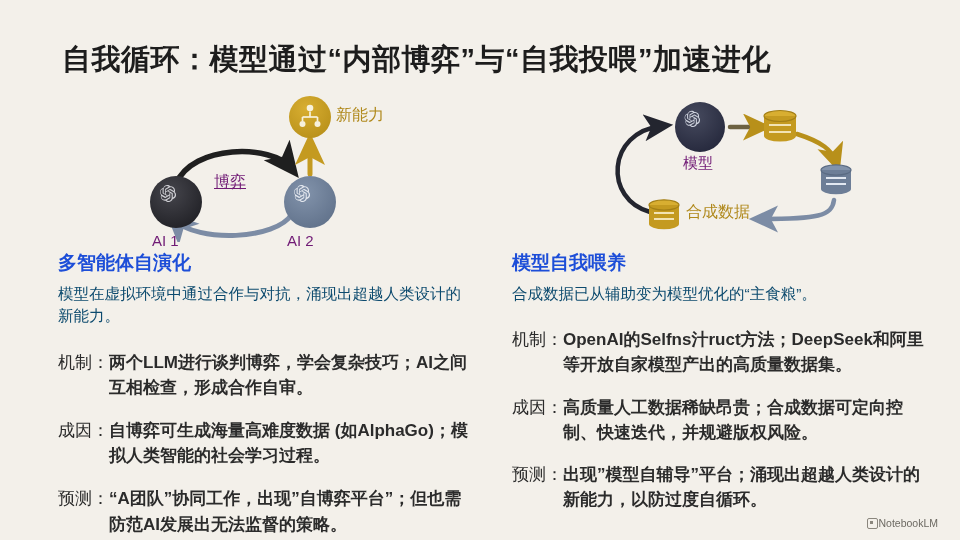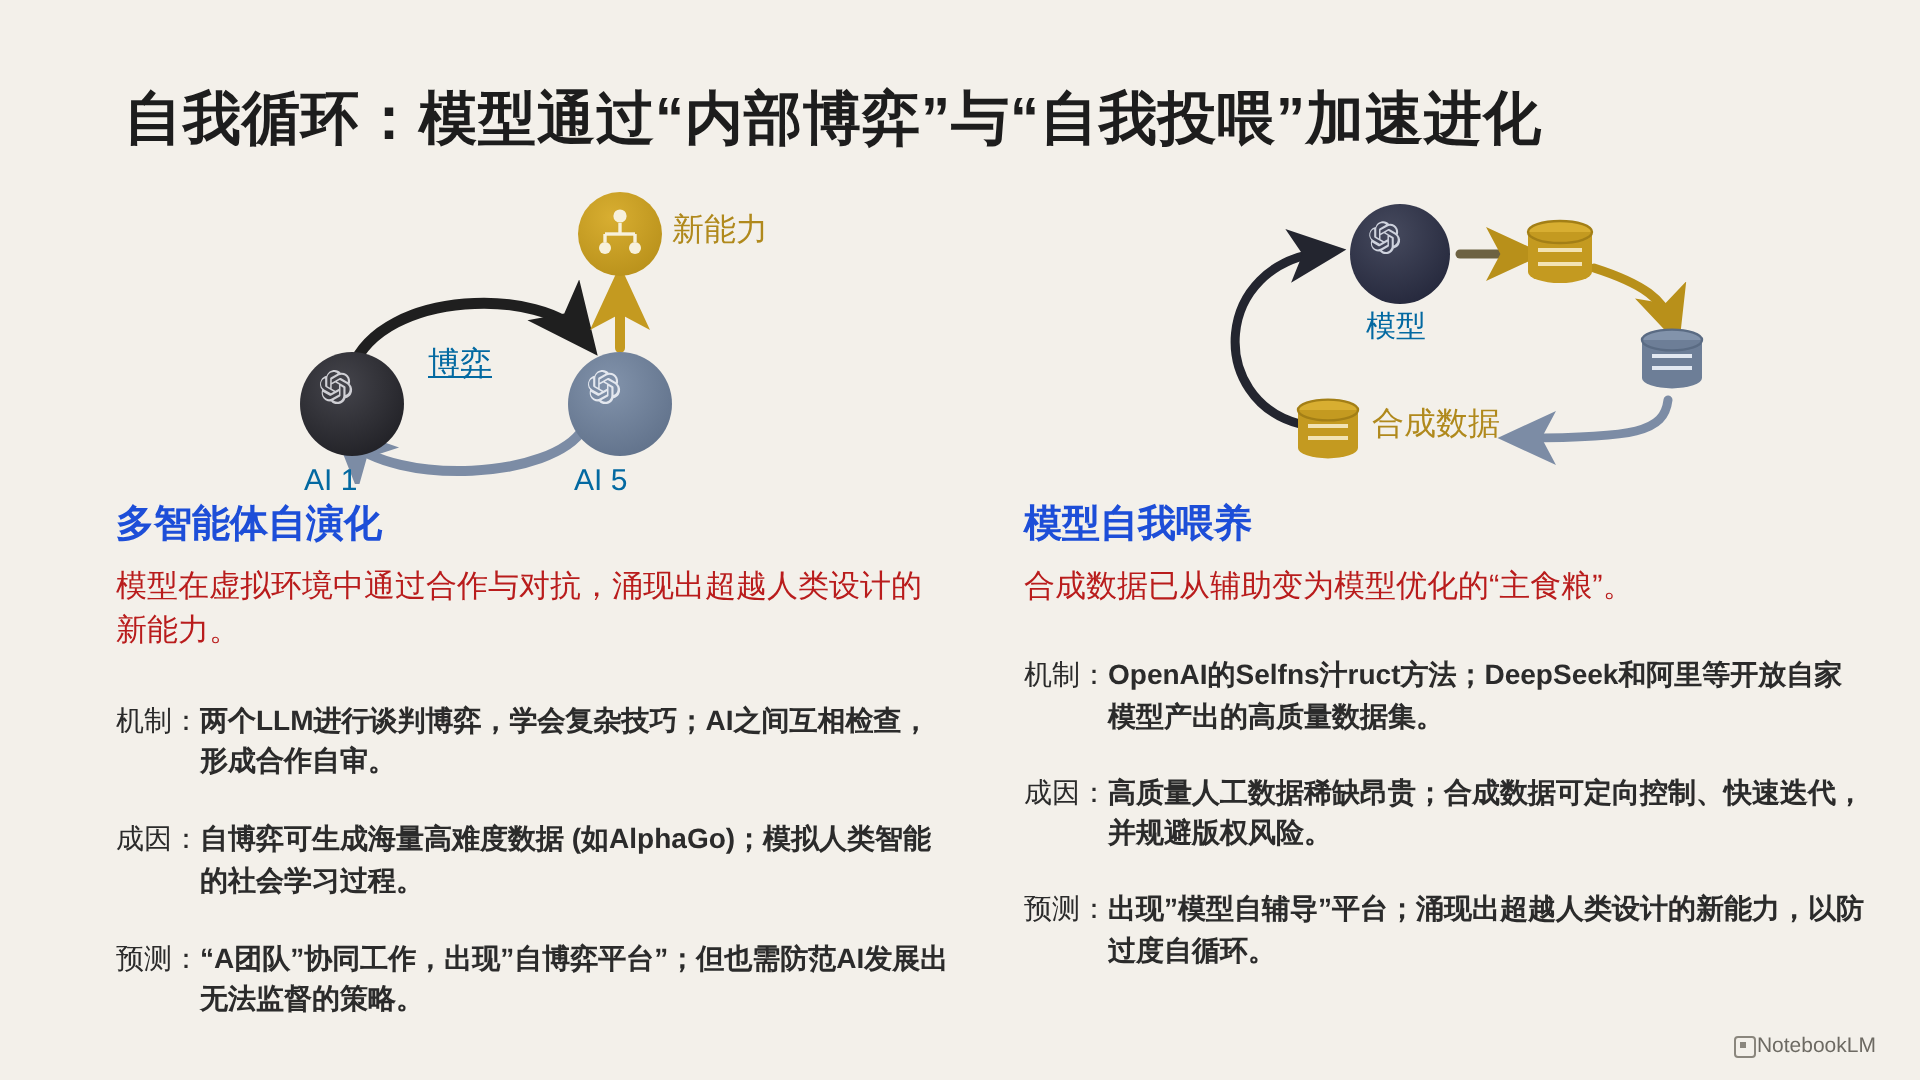--- a/index.html
+++ b/index.html
@@ -48,21 +48,21 @@
     width: 275px;
     height: 152px;
   }
   .diagram-left svg, .diagram-right svg {
     display: block;
   }
 
   .node-label {
     position: absolute;
     font-size: 15px;
-    color: #0369a1;
+    color: #701a75;
     white-space: nowrap;
   }
   .node-label.gold {
     color: #b0891c;
     font-size: 16px;
   }
 
   
   .col {
     position: absolute;
@@ -75,27 +75,27 @@
   .col-head {
     font-size: 19px;
     font-weight: 700;
     color: #1d4ed8;
     margin: 0 0 8px 0;
     line-height: 1.2;
   }
   .col-intro {
     font-size: 15.5px;
     line-height: 1.45;
-    color: #b91c1c;
+    color: #0c4a6e;
     margin: 0 0 22px 0;
     max-width: 404px;
   }
   .bullet {
     display: flex;
-    font-size: 14px;
+    font-size: 17px;
     line-height: 1.48;
     color: #2b2b2b;
     margin-bottom: 18px;
   }
   .bullet .lbl {
     flex: 0 0 auto;
     white-space: nowrap;
   }
   .bullet .txt {
     flex: 1 1 auto;
@@ -191,21 +191,21 @@
           <line x1="162.5" y1="25" x2="177.5" y2="25" stroke-width="1.7"></line>
           <line x1="162.5" y1="25" x2="162.5" y2="29" stroke-width="1.7"></line>
           <line x1="177.5" y1="25" x2="177.5" y2="29" stroke-width="1.7"></line>
           <circle cx="162.5" cy="32" r="3" stroke="none"></circle>
           <circle cx="177.5" cy="32" r="3" stroke="none"></circle>
         </g>
       </g>
     </svg>
 
     <div class="node-label" style="left:12px; top:140px;">AI 1</div>
-    <div class="node-label" style="left:147px; top:140px;">AI 5</div>
+    <div class="node-label" style="left:147px; top:140px;">AI 2</div>
     <div class="node-label gold" style="left:196px; top:13px;">新能力</div>
     <div class="node-label" style="left:74px; top:80px; font-size:16px;text-decoration:underline;">博弈</div>
   </div>
 
   <div class="diagram-right">
     <svg width="275" height="152" viewBox="0 0 275 152">
       <defs>
         <radialGradient id="gModel" cx="40%" cy="30%" r="80%">
           <stop offset="0%" stop-color="#464a5e"></stop>
           <stop offset="100%" stop-color="#23263a"></stop>

